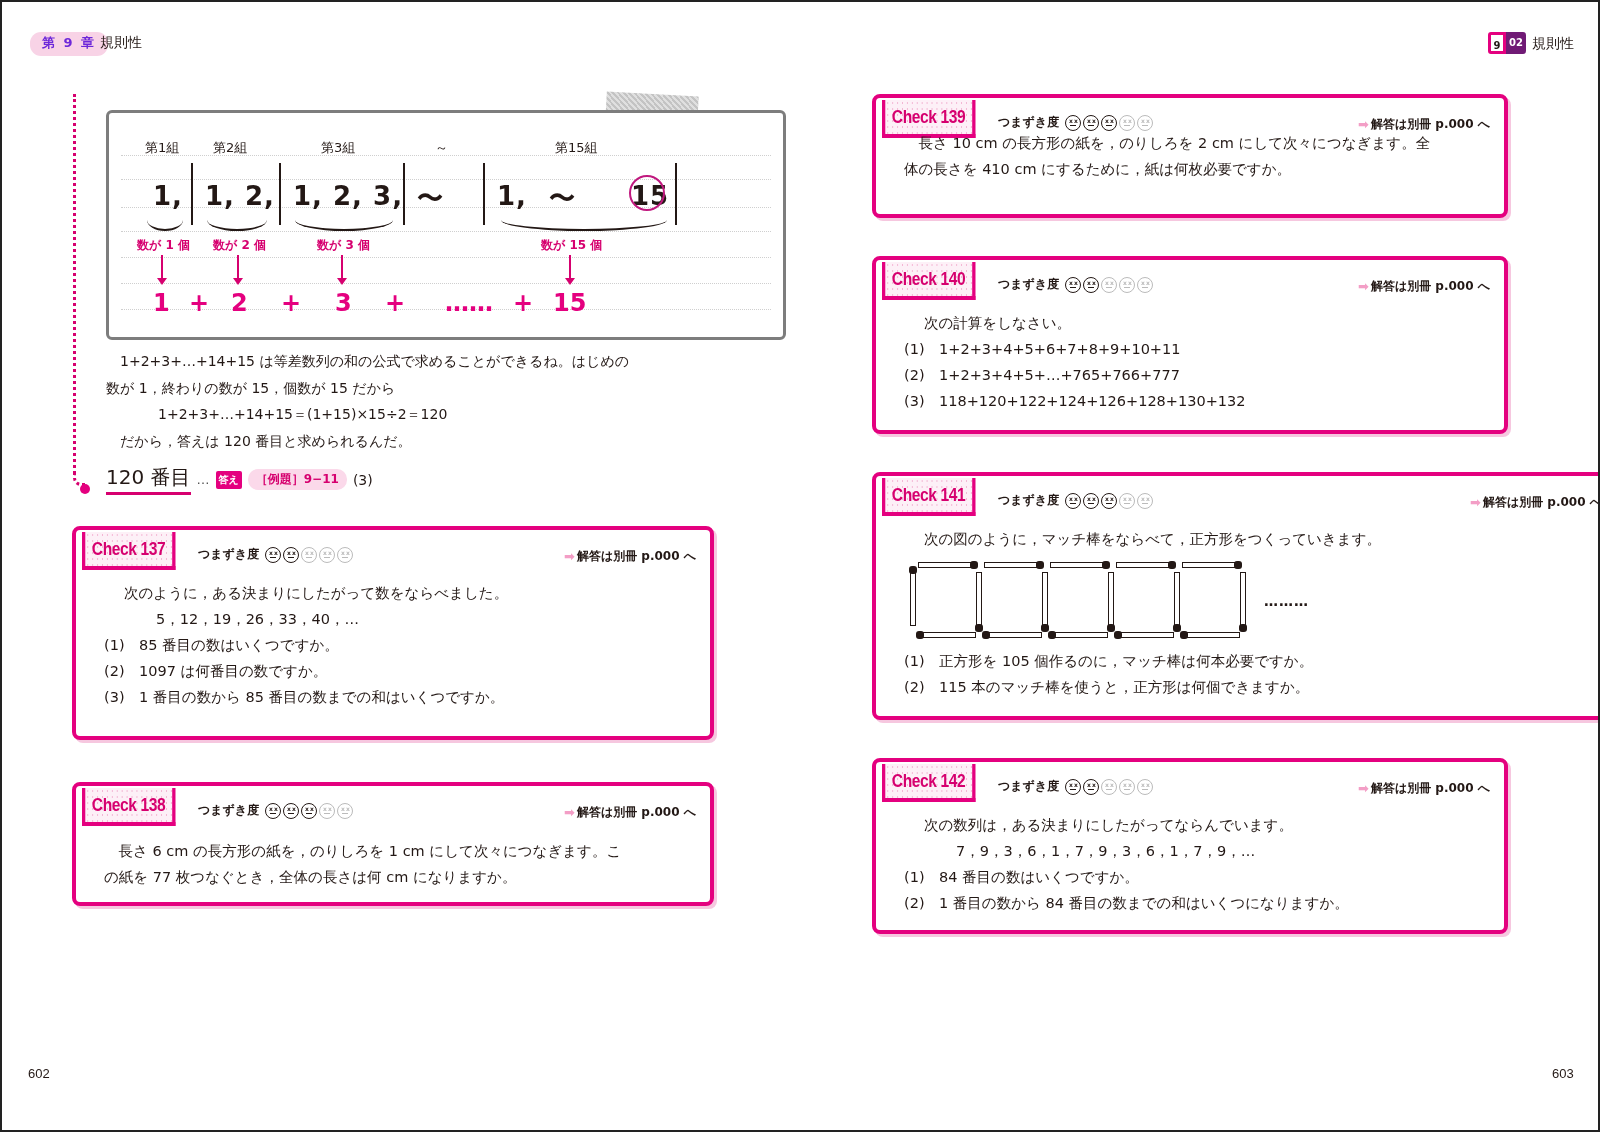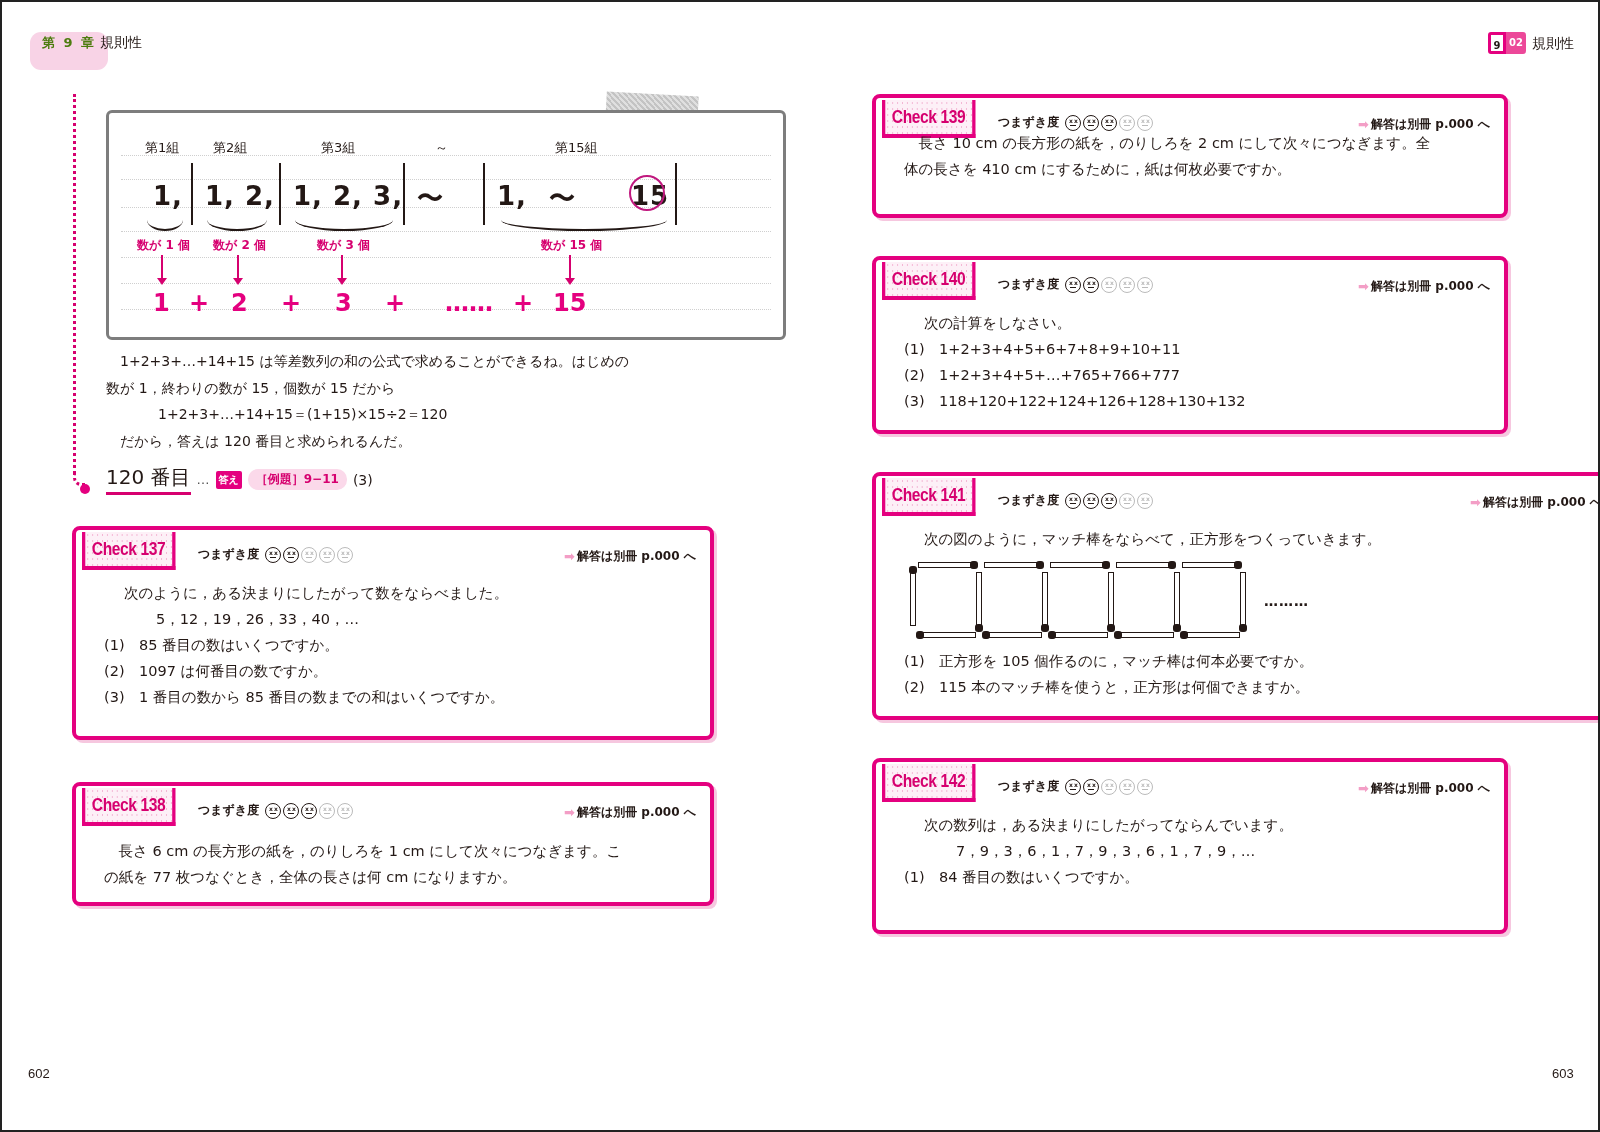--- a/index.html
+++ b/index.html
@@ -7,34 +7,34 @@
     body {
       position: relative;
       font-family: "DejaVu Sans", "Liberation Sans", sans-serif;
       color: #231815;
       border: 2px solid #222;
     }
     .abs { position: absolute; }
 
     
     .chapter-pill {
-      left: 28px; top: 30px; height: 38px; padding: 0 12px;
-      background: #f8d3e6; color: #4d7c0f; border-radius: 11px;
+      left: 28px; top: 30px; height: 24px; padding: 0 12px;
+      background: #f8d3e6; color: #6d28d9; border-radius: 11px;
       font-size: 13px; line-height: 22px; font-weight: bold; letter-spacing: 2px;
     }
     .chapter-title { left: 98px; top: 32px; font-size: 14px; }
     .section-book {
       left: 1486px; top: 28px; width: 38px; height: 28px;
     }
     .section-book .pg-l, .section-book .pg-r {
       position: absolute; top: 2px; height: 22px; width: 18px;
       font-size: 10px; font-weight: bold; text-align: center; line-height: 22px;
     }
     .section-book .pg-l { left: 0; background: #fff; border: 3px solid #e4007f; color: #231815; border-radius: 3px 0 0 3px; }
-    .section-book .pg-r { left: 18px; width: 20px; background: #ec4899; color: #fff; border-radius: 0 3px 3px 0; }
+    .section-book .pg-r { left: 18px; width: 20px; background: #701a75; color: #fff; border-radius: 0 3px 3px 0; }
     .section-title { left: 1530px; top: 33px; font-size: 14px; }
 
     .page-num { font-size: 13px; font-family: "Liberation Sans Narrow", "Liberation Sans", sans-serif; }
 
     
     .guide-line {
       left: 71px; top: 92px; width: 0; height: 380px;
       border-left: 3px dotted #d6006f;
     }
     .guide-dot { left: 78px; top: 482px; width: 10px; height: 10px; border-radius: 50%; background: #e4007f; }
@@ -353,17 +353,18 @@
     <span class="face off"></span>
   </div>
   <div class="ref">
     <span class="arrow-icon">➡</span>
     <span>解答は別冊 p.000 へ</span>
   </div>
   <div class="check-body" style="top:50px;left:28px">
     <p class="indent1">次の数列は，ある決まりにしたがってならんでいます。</p>
     <p class="indent2">7，9，3，6，1，7，9，3，6，1，7，9，…</p>
     <p>(1)　84 番目の数はいくつですか。</p>
+    <p>(2)　1 番目の数から 84 番目の数までの和はいくつになりますか。</p>
   </div>
 </div>
 
 <div class="abs page-num" style="left:26px;top:1064px">602</div>
 <div class="abs page-num" style="left:1550px;top:1064px">603</div>
 
 </body></html>

